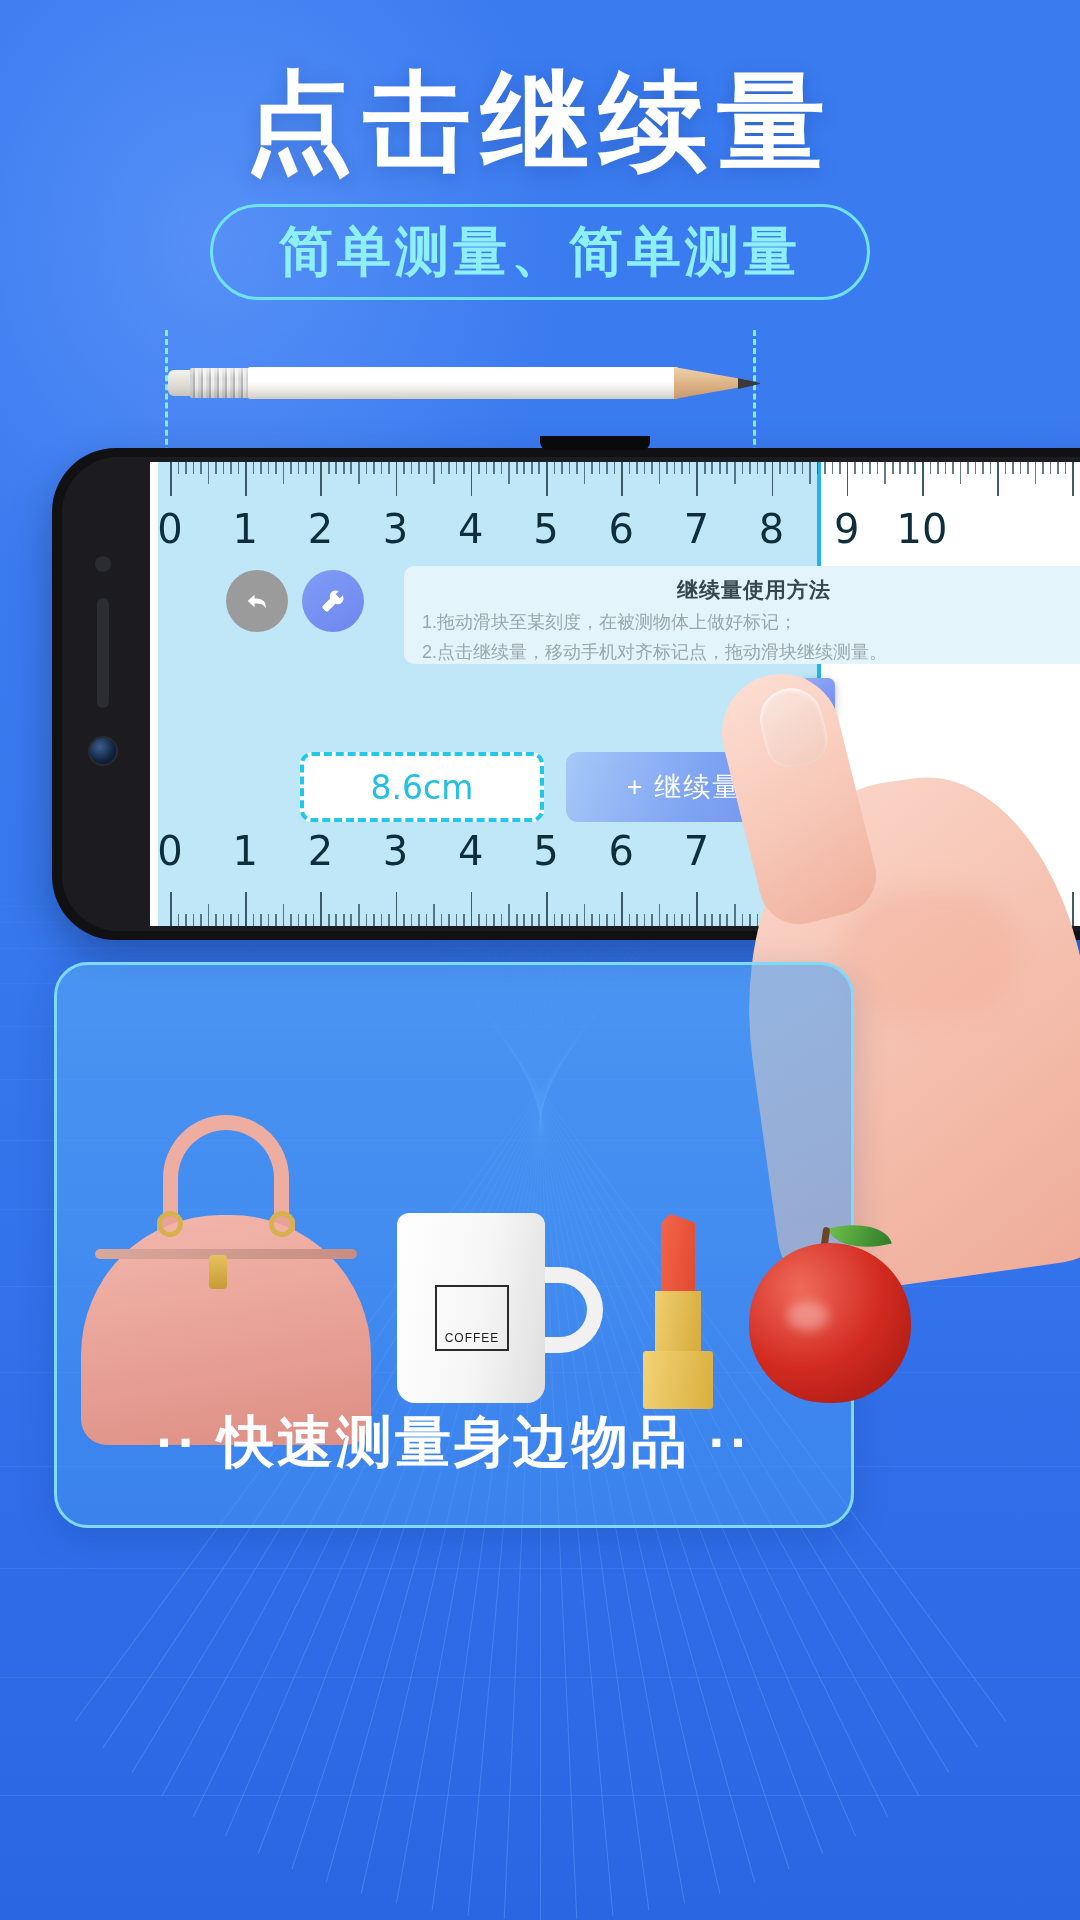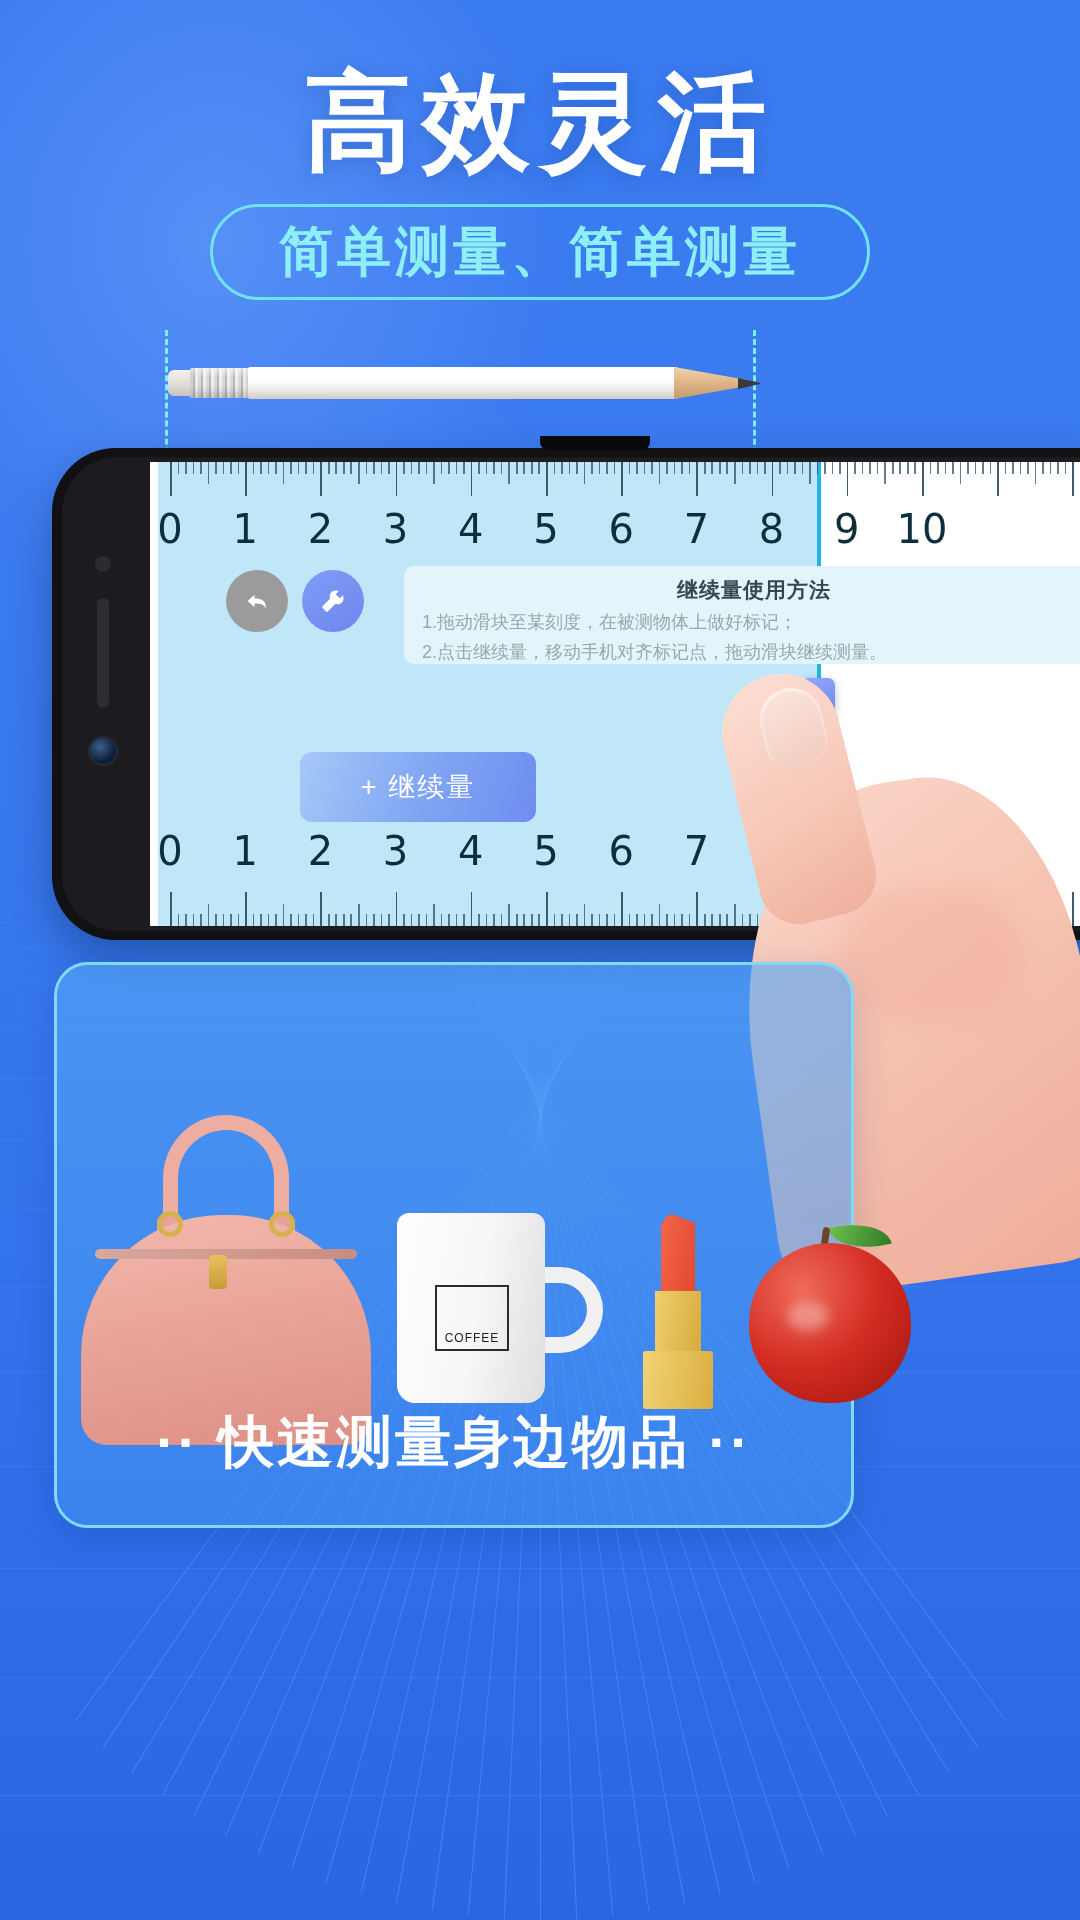--- a/index.html
+++ b/index.html
@@ -436,21 +436,21 @@
     <div class="v" style="left: 610px; transform: rotate(18.2deg);"></div>
     <div class="v" style="left: 620px; transform: rotate(20.8deg);"></div>
     <div class="v" style="left: 630px; transform: rotate(23.4deg);"></div>
     <div class="v" style="left: 640px; transform: rotate(26deg);"></div>
     <div class="v" style="left: 650px; transform: rotate(28.6deg);"></div>
     <div class="v" style="left: 660px; transform: rotate(31.2deg);"></div>
     <div class="v" style="left: 670px; transform: rotate(33.8deg);"></div>
     <div class="v" style="left: 680px; transform: rotate(36.4deg);"></div>
   </div>
 
-<div id="title">高效灵活</div>
+<div id="title">点击继续量</div>
 
 <div id="subtitle-pill">
   <span id="subtitle-text">简单测量、简单测量</span>
 </div>
 
 <div id="pencil-area">
   <div class="guide-line" id="guide-left"></div>
   <div class="guide-line" id="guide-right"></div>
   <div id="pencil">
     <div class="ferrule-cap"></div>
@@ -766,20 +766,21 @@
 
     <div id="tooltip">
       <div id="tooltip-title">继续量使用方法</div>
       <div class="tooltip-line">1.拖动滑块至某刻度，在被测物体上做好标记；</div>
       <div class="tooltip-line">2.点击继续量，移动手机对齐标记点，拖动滑块继续测量。</div>
     </div>
 
     <div id="slider-handle" style="left: 650.72px;"></div>
 
     <div id="actions">
+      <div id="value-box">8.6cm</div>
       <div class="btn-pill" id="btn-continue">+ 继续量</div>
     </div>
   </div>
 </div>
 
 <div id="hand">
   <div class="palm"></div>
   <div class="knuckle"></div>
   <div class="finger"></div>
   <div class="nail"></div>

